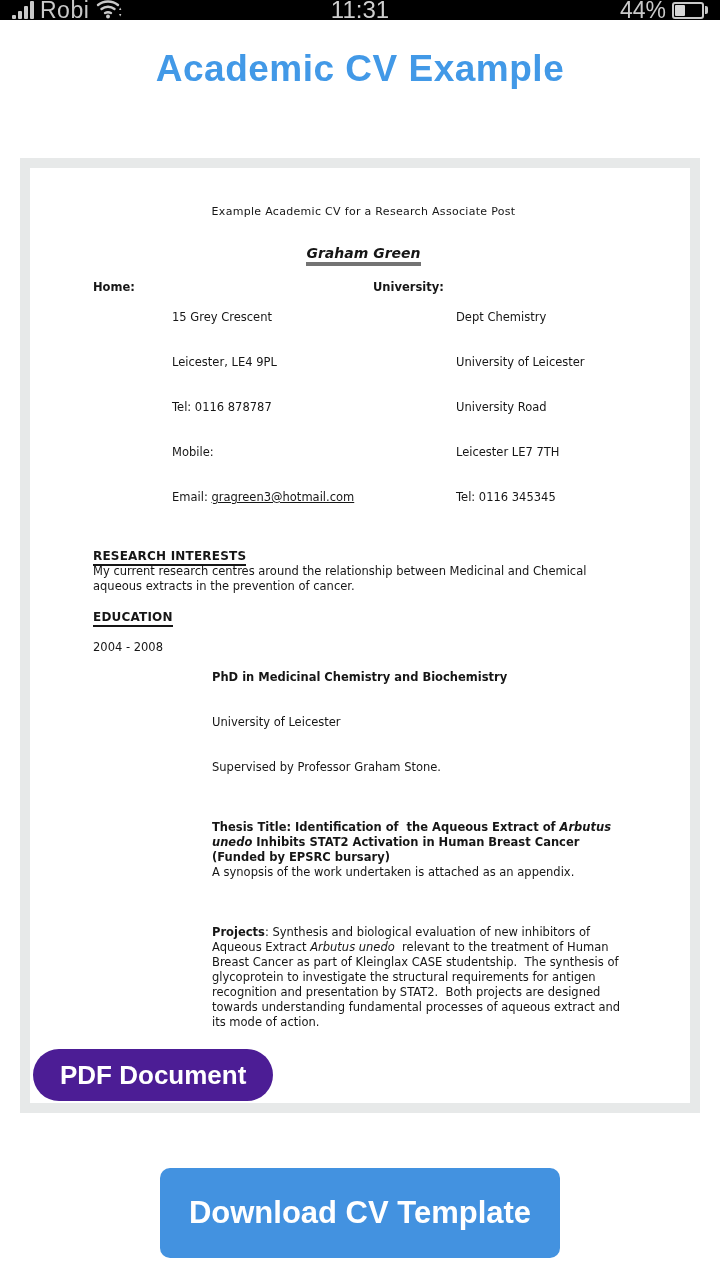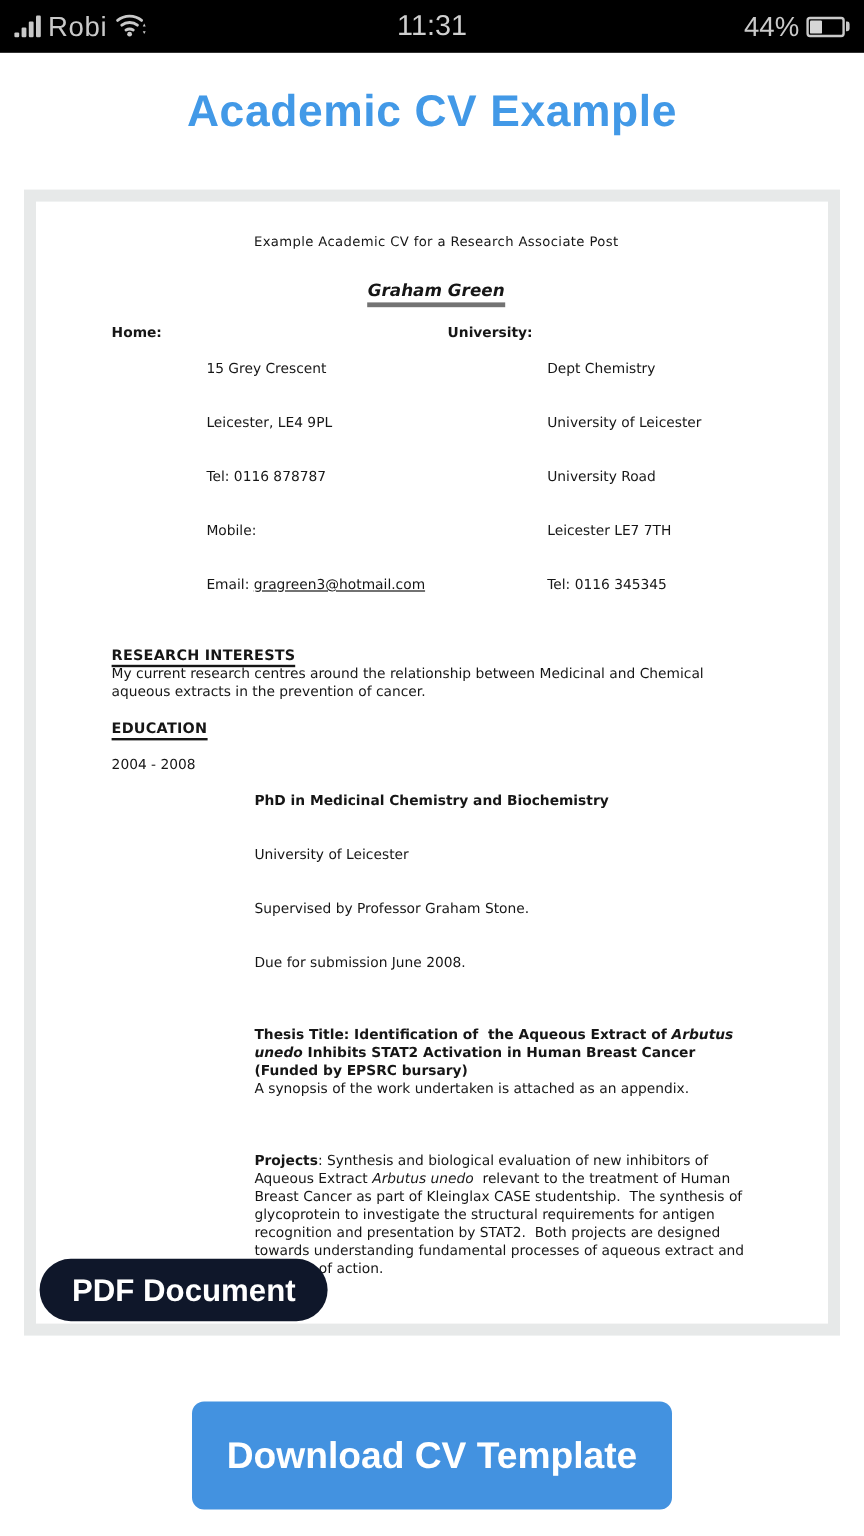--- a/index.html
+++ b/index.html
@@ -6,21 +6,21 @@
   html,body { width:720px; height:1280px; }
   body {
     background:#ffffff;
     font-family:"Liberation Sans", sans-serif;
     position:relative;
     overflow:hidden;
   }
 
   
   .status-bar {
-    height:44px; background:#000;
+    height:20px; background:#000;
     display:flex; align-items:center;
     padding:0 12px; color:#c9c9c9;
   }
   .sb-left, .sb-right { display:flex; align-items:center; gap:6px; flex:1; }
   .sb-right { justify-content:flex-end; }
   .sb-center { flex:0 0 auto; font-size:24px; color:#cfcfcf; }
   .sb-carrier { font-size:23px; letter-spacing:0.5px; }
   .signal-bars { display:flex; align-items:flex-end; gap:2px; height:18px; }
   .signal-bars i { display:block; width:4px; background:#c9c9c9; border-radius:1px; }
   .signal-bars i:nth-child(1){height:4px;} .signal-bars i:nth-child(2){height:8px;}
@@ -45,21 +45,21 @@
   .doc-frame {
     position:absolute; left:20px; top:158px;
     width:680px; height:955px;
     background:#e7e9e9; padding:10px;
   }
   .doc-page {
     background:#fff; width:100%; height:100%;
     overflow:hidden; position:relative;
     font-family:"DejaVu Sans", sans-serif;
     font-size:11.5px; line-height:15px; color:#161616;
-    padding:26px 56px 0 63px;
+    padding:36px 56px 0 63px;
   }
   .doc-page p, .doc-page span, .doc-page div { white-space:pre-wrap; }
   .doc-head { text-align:center; font-size:11px; letter-spacing:0.3px; }
   .doc-name { text-align:center; margin-top:27px; font-size:14px; }
   .doc-name span {
     font-weight:bold; font-style:italic;
     border-bottom:4px solid #737373; padding-bottom:1px;
   }
   .contact { display:flex; margin-top:19px; }
   .c-left { display:flex; width:280px; flex-shrink:0; }
@@ -79,21 +79,21 @@
   .entry .dates { width:119px; flex-shrink:0; }
   .entry .body { flex:1; }
   .b { font-weight:bold; }
   .bi { font-weight:bold; font-style:italic; }
   .i { font-style:italic; }
   .gap-p { margin-top:15px; }
 
   .pdf-badge {
     position:absolute; left:13px; bottom:12px;
     height:52px; line-height:52px; padding:0 27px;
-    background:#0f172a; border-radius:26px;
+    background:#4c1d95; border-radius:26px;
     color:#fff; font-family:"Liberation Sans", sans-serif;
     font-size:26px; font-weight:bold;
     border:none; cursor:pointer;
   }
 
   
   .download-btn {
     position:absolute; left:160px; top:1168px;
     width:400px; height:90px;
     background:#4392e0; border:none; border-radius:10px;
@@ -173,21 +173,20 @@
     <p>My current research centres around the relationship between Medicinal and Chemical aqueous extracts in the prevention of cancer.</p>
 
     <div class="sec-head" style="margin-top:16px;"><span>EDUCATION</span></div>
 
     <div class="entry">
       <div class="dates">2004 - 2008</div>
       <div class="body">
         <div class="b">PhD in Medicinal Chemistry and Biochemistry</div>
         <div>University of Leicester</div>
         <div>Supervised by Professor Graham Stone.</div>
-        <div>Due for submission June 2008.</div>
         <p class="gap-p"><span class="b">Thesis Title: Identification of  the Aqueous Extract of </span><span class="bi">Arbutus unedo</span><span class="b"> Inhibits STAT2 Activation in Human Breast Cancer (Funded by EPSRC bursary)</span><br><span>A synopsis of the work undertaken is attached as an appendix.</span></p>
         <p class="gap-p"><span class="b">Projects</span><span>: Synthesis and biological evaluation of new inhibitors of Aqueous Extract </span><span class="i">Arbutus unedo</span><span>  relevant to the treatment of Human Breast Cancer as part of Kleinglax CASE studentship.  The synthesis of glycoprotein to investigate the structural requirements for antigen recognition and presentation by STAT2.  Both projects are designed towards understanding fundamental processes of aqueous extract and its mode of action.</span></p>
       </div>
     </div>
 
   </div>
 
   <button class="pdf-badge">PDF Document</button>
 </div>
 

